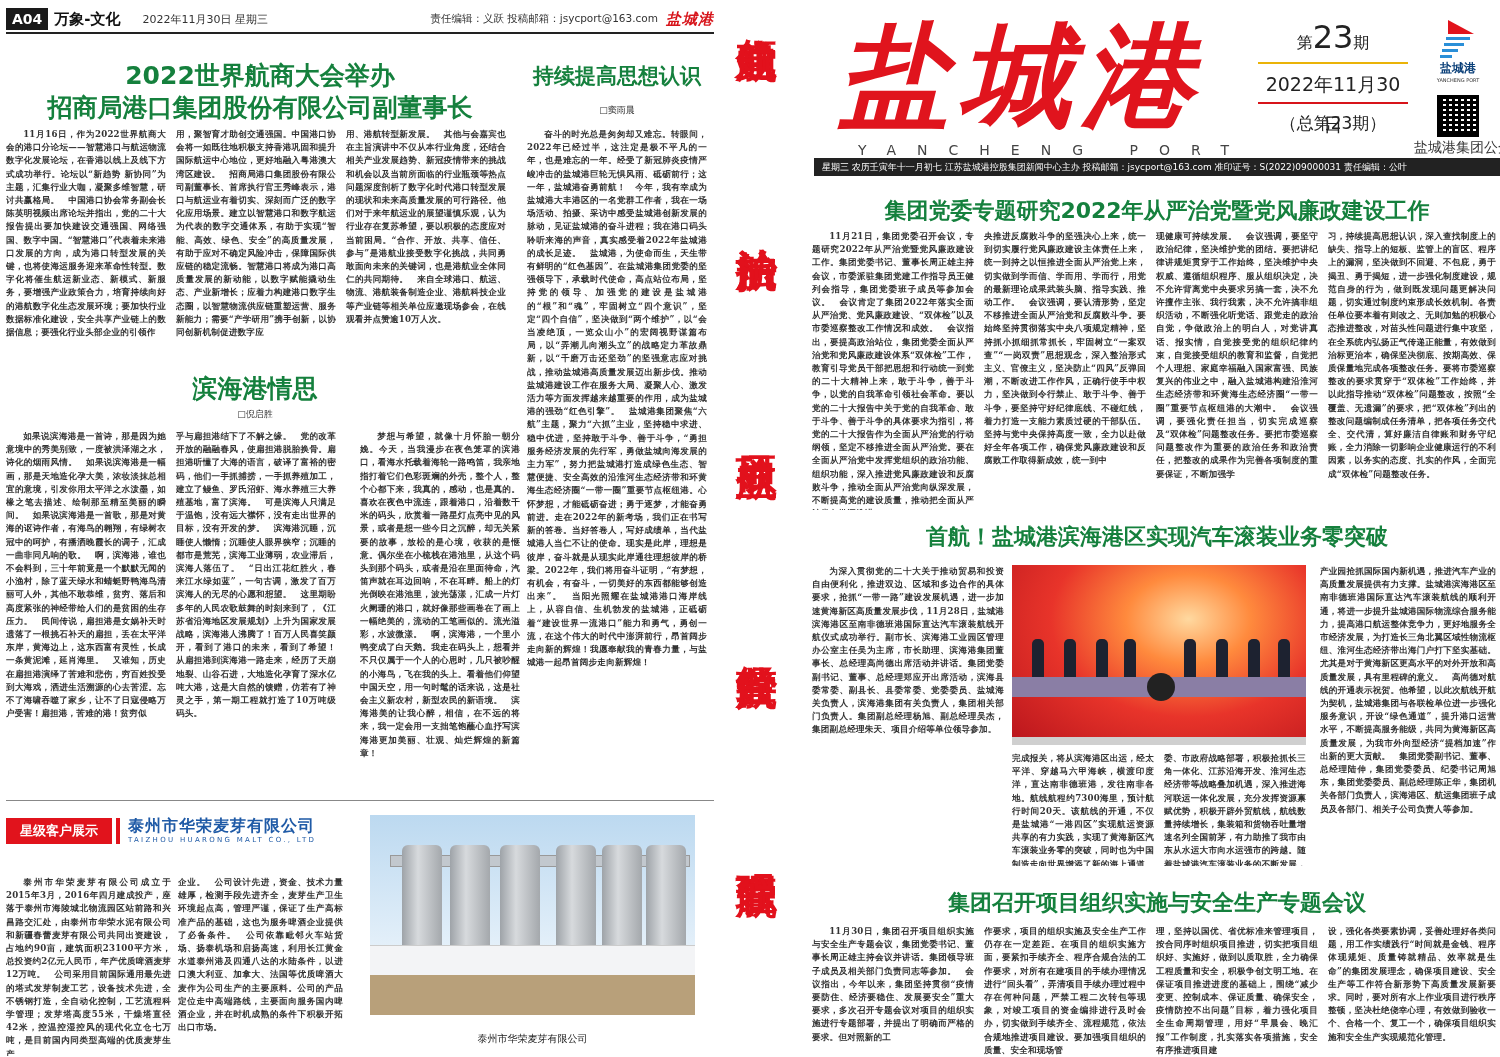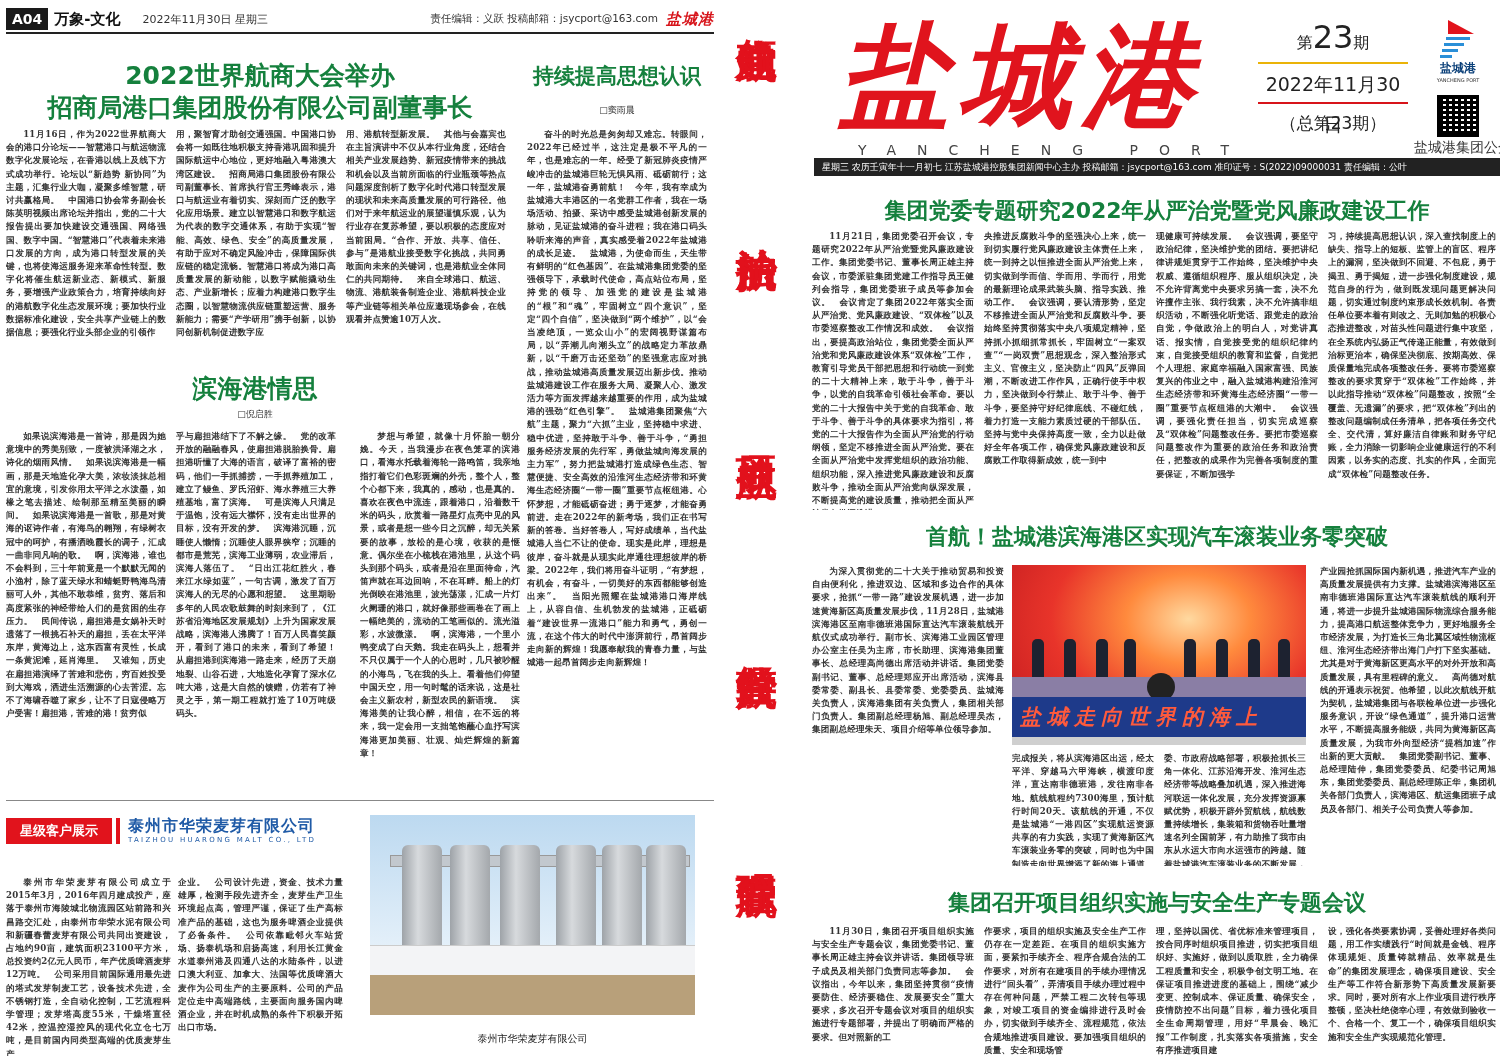--- a/index.html
+++ b/index.html
@@ -208,21 +208,20 @@
   <div class="person" style="left:20px;"></div>
   <div class="person" style="left:52px;"></div>
   <div class="person" style="left:84px;"></div>
   <div class="person" style="left:112px;"></div>
   <div class="person" style="left:172px;"></div>
   <div class="person" style="left:204px;"></div>
   <div class="person" style="left:236px;"></div>
   <div class="person" style="left:266px;"></div>
   <div class="stage"></div>
   <div class="globe"></div>
-  <div class="banner">盐城走向世界的海上</div>
   <div class="floor"></div>
 </div>
 
 <div class="abs body-text" style="left:1012px;top:752px;width:142px;height:114px;">
     <p style="text-indent:0">完成报关，将从滨海港区出运，经太平洋、穿越马六甲海峡，横渡印度洋，直达南非德班港，发往南非各地。航线航程约7300海里，预计航行时间20天。该航线的开通，不仅是盐城港“一港四区”实现航运资源共享的有力实践，实现了黄海新区汽车滚装业务零的突破，同时也为中国制造走向世界增添了新的海上通道。　近年来，盐城港集团党委按照市</p>
   </div>
 <div class="abs body-text" style="left:1164px;top:752px;width:142px;height:114px;">
     <p style="text-indent:0">委、市政府战略部署，积极抢抓长三角一体化、江苏沿海开发、淮河生态经济带等战略叠加机遇，深入推进海河联运一体化发展，充分发挥资源禀赋优势，积极开辟外贸航线，航线数量持续增长，集装箱和货物吞吐量增速名列全国前茅，有力助推了我市由东从水运大市向水运强市的跨越。随着盐城港汽车滚装业务的不断发展，将为我市由大进入新的发展业务出口运输通道，为中韩（盐城）</p>
   </div>
 <div class="abs body-text" style="left:1320px;top:565px;width:176px;height:300px;">

